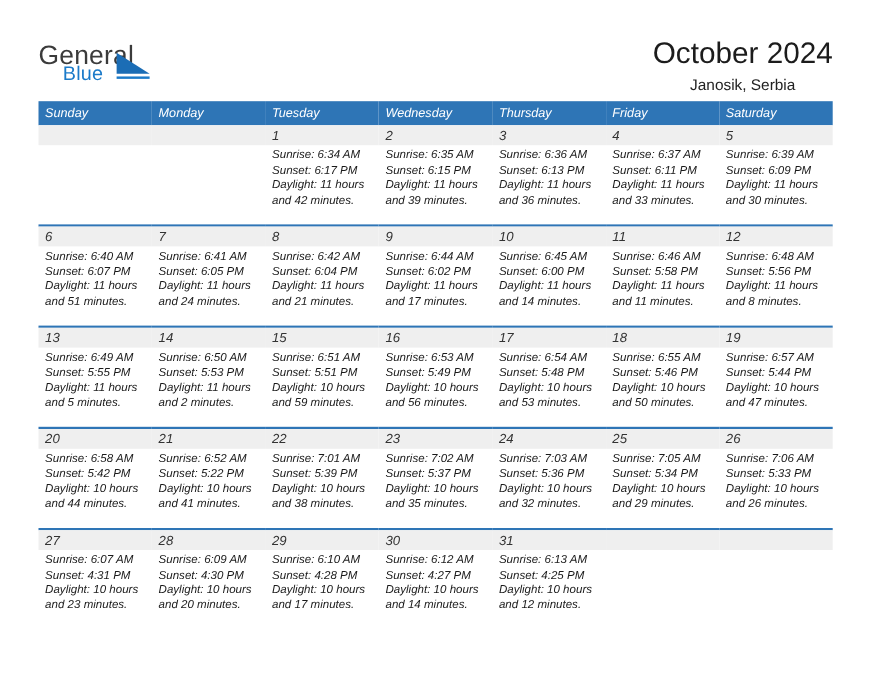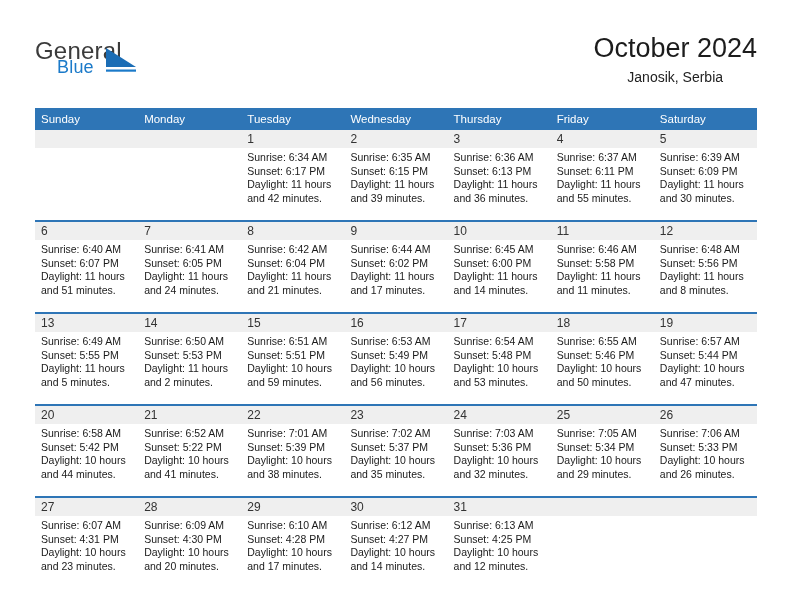--- a/index.html
+++ b/index.html
@@ -85,22 +85,23 @@
     line-height: 17px;
     white-space: nowrap;
     font-family: "Liberation Sans", sans-serif;
     text-align: center;
   }
 
   
   .calendar {
     position: absolute;
     left: 35px;
-    top: 108px;
+    top: 92px;
     width: 722px;
+    font-style: italic;
   }
   table.cal-table {
     width: 722px;
     border-collapse: collapse;
     table-layout: fixed;
   }
   table.cal-table col { width: 103.1428px; }
 
   thead th {
     background: #2e75b6;
@@ -241,21 +242,21 @@
                 </div>
               </div>
             </td>
             <td>
               <div class="cell-inner">
                 <div class="daynum-band">4</div>
                 <div class="cell-body">
                   <div>Sunrise: 6:37 AM</div>
                   <div>Sunset: 6:11 PM</div>
                   <div class="daylight-line">Daylight: 11 hours</div>
-                  <div class="daylight-line">and 55 minutes.</div>
+                  <div class="daylight-line">and 33 minutes.</div>
                 </div>
               </div>
             </td>
             <td>
               <div class="cell-inner">
                 <div class="daynum-band">5</div>
                 <div class="cell-body">
                   <div>Sunrise: 6:39 AM</div>
                   <div>Sunset: 6:09 PM</div>
                   <div class="daylight-line">Daylight: 11 hours</div>

